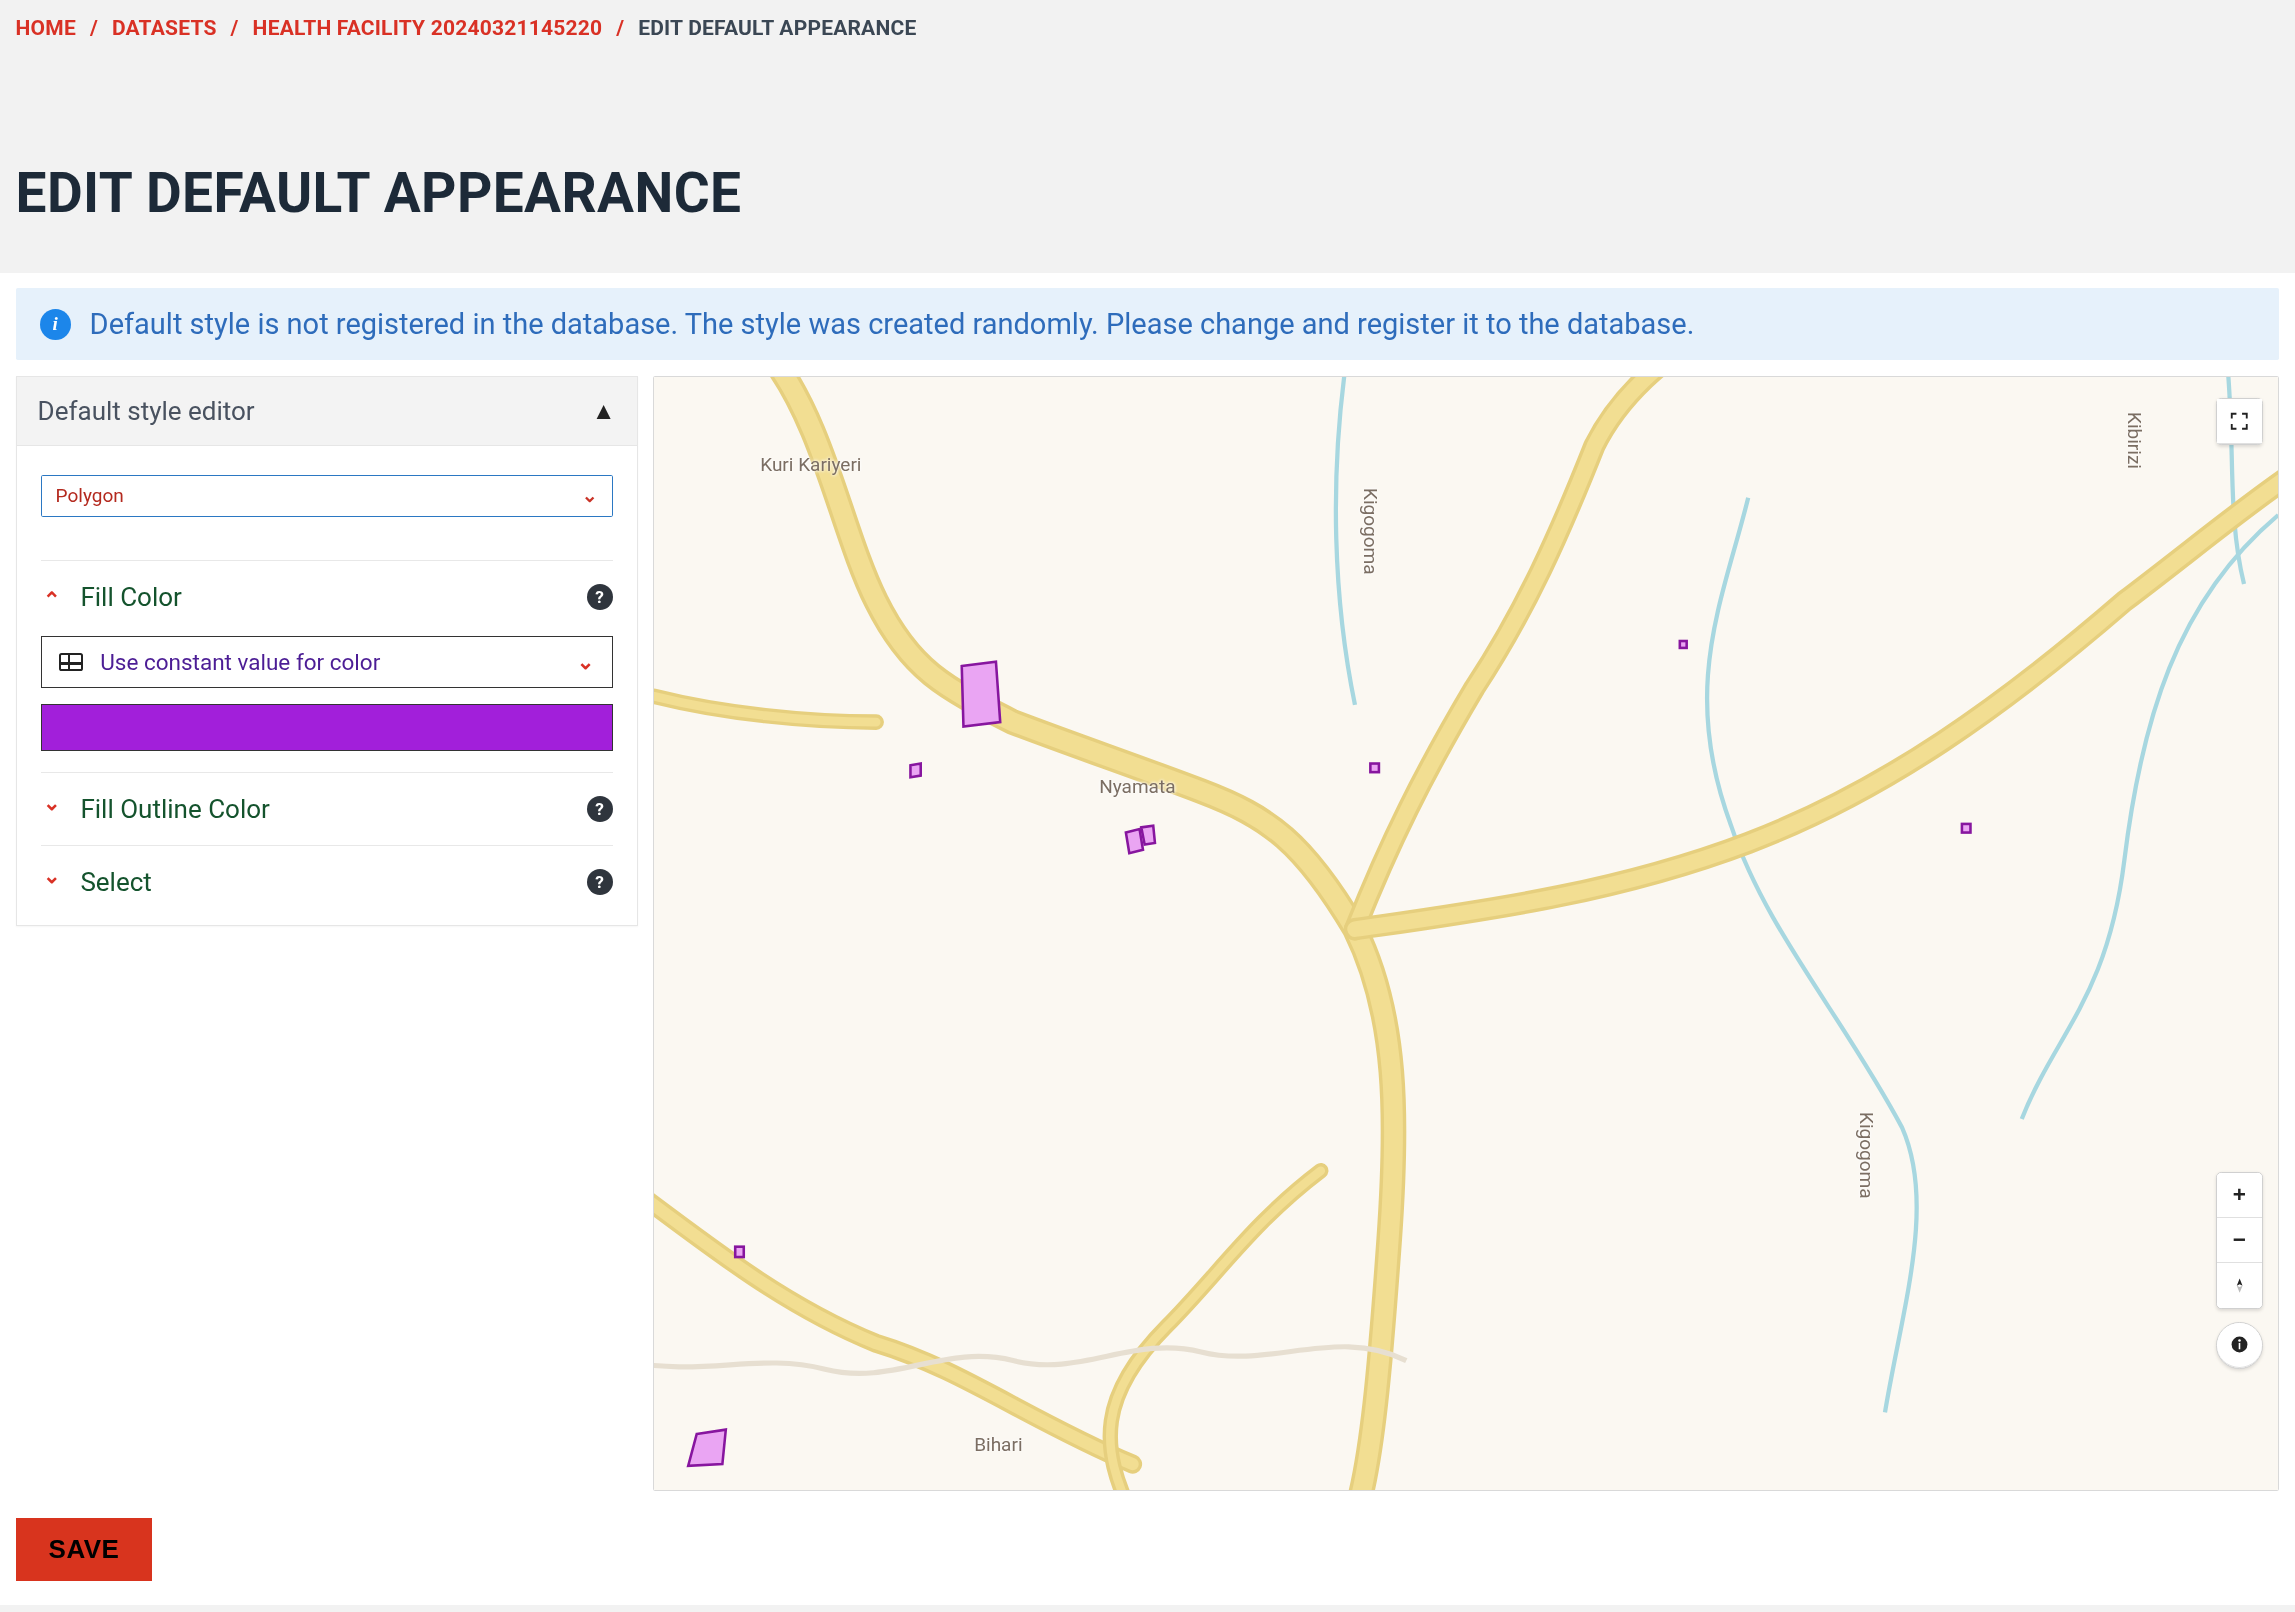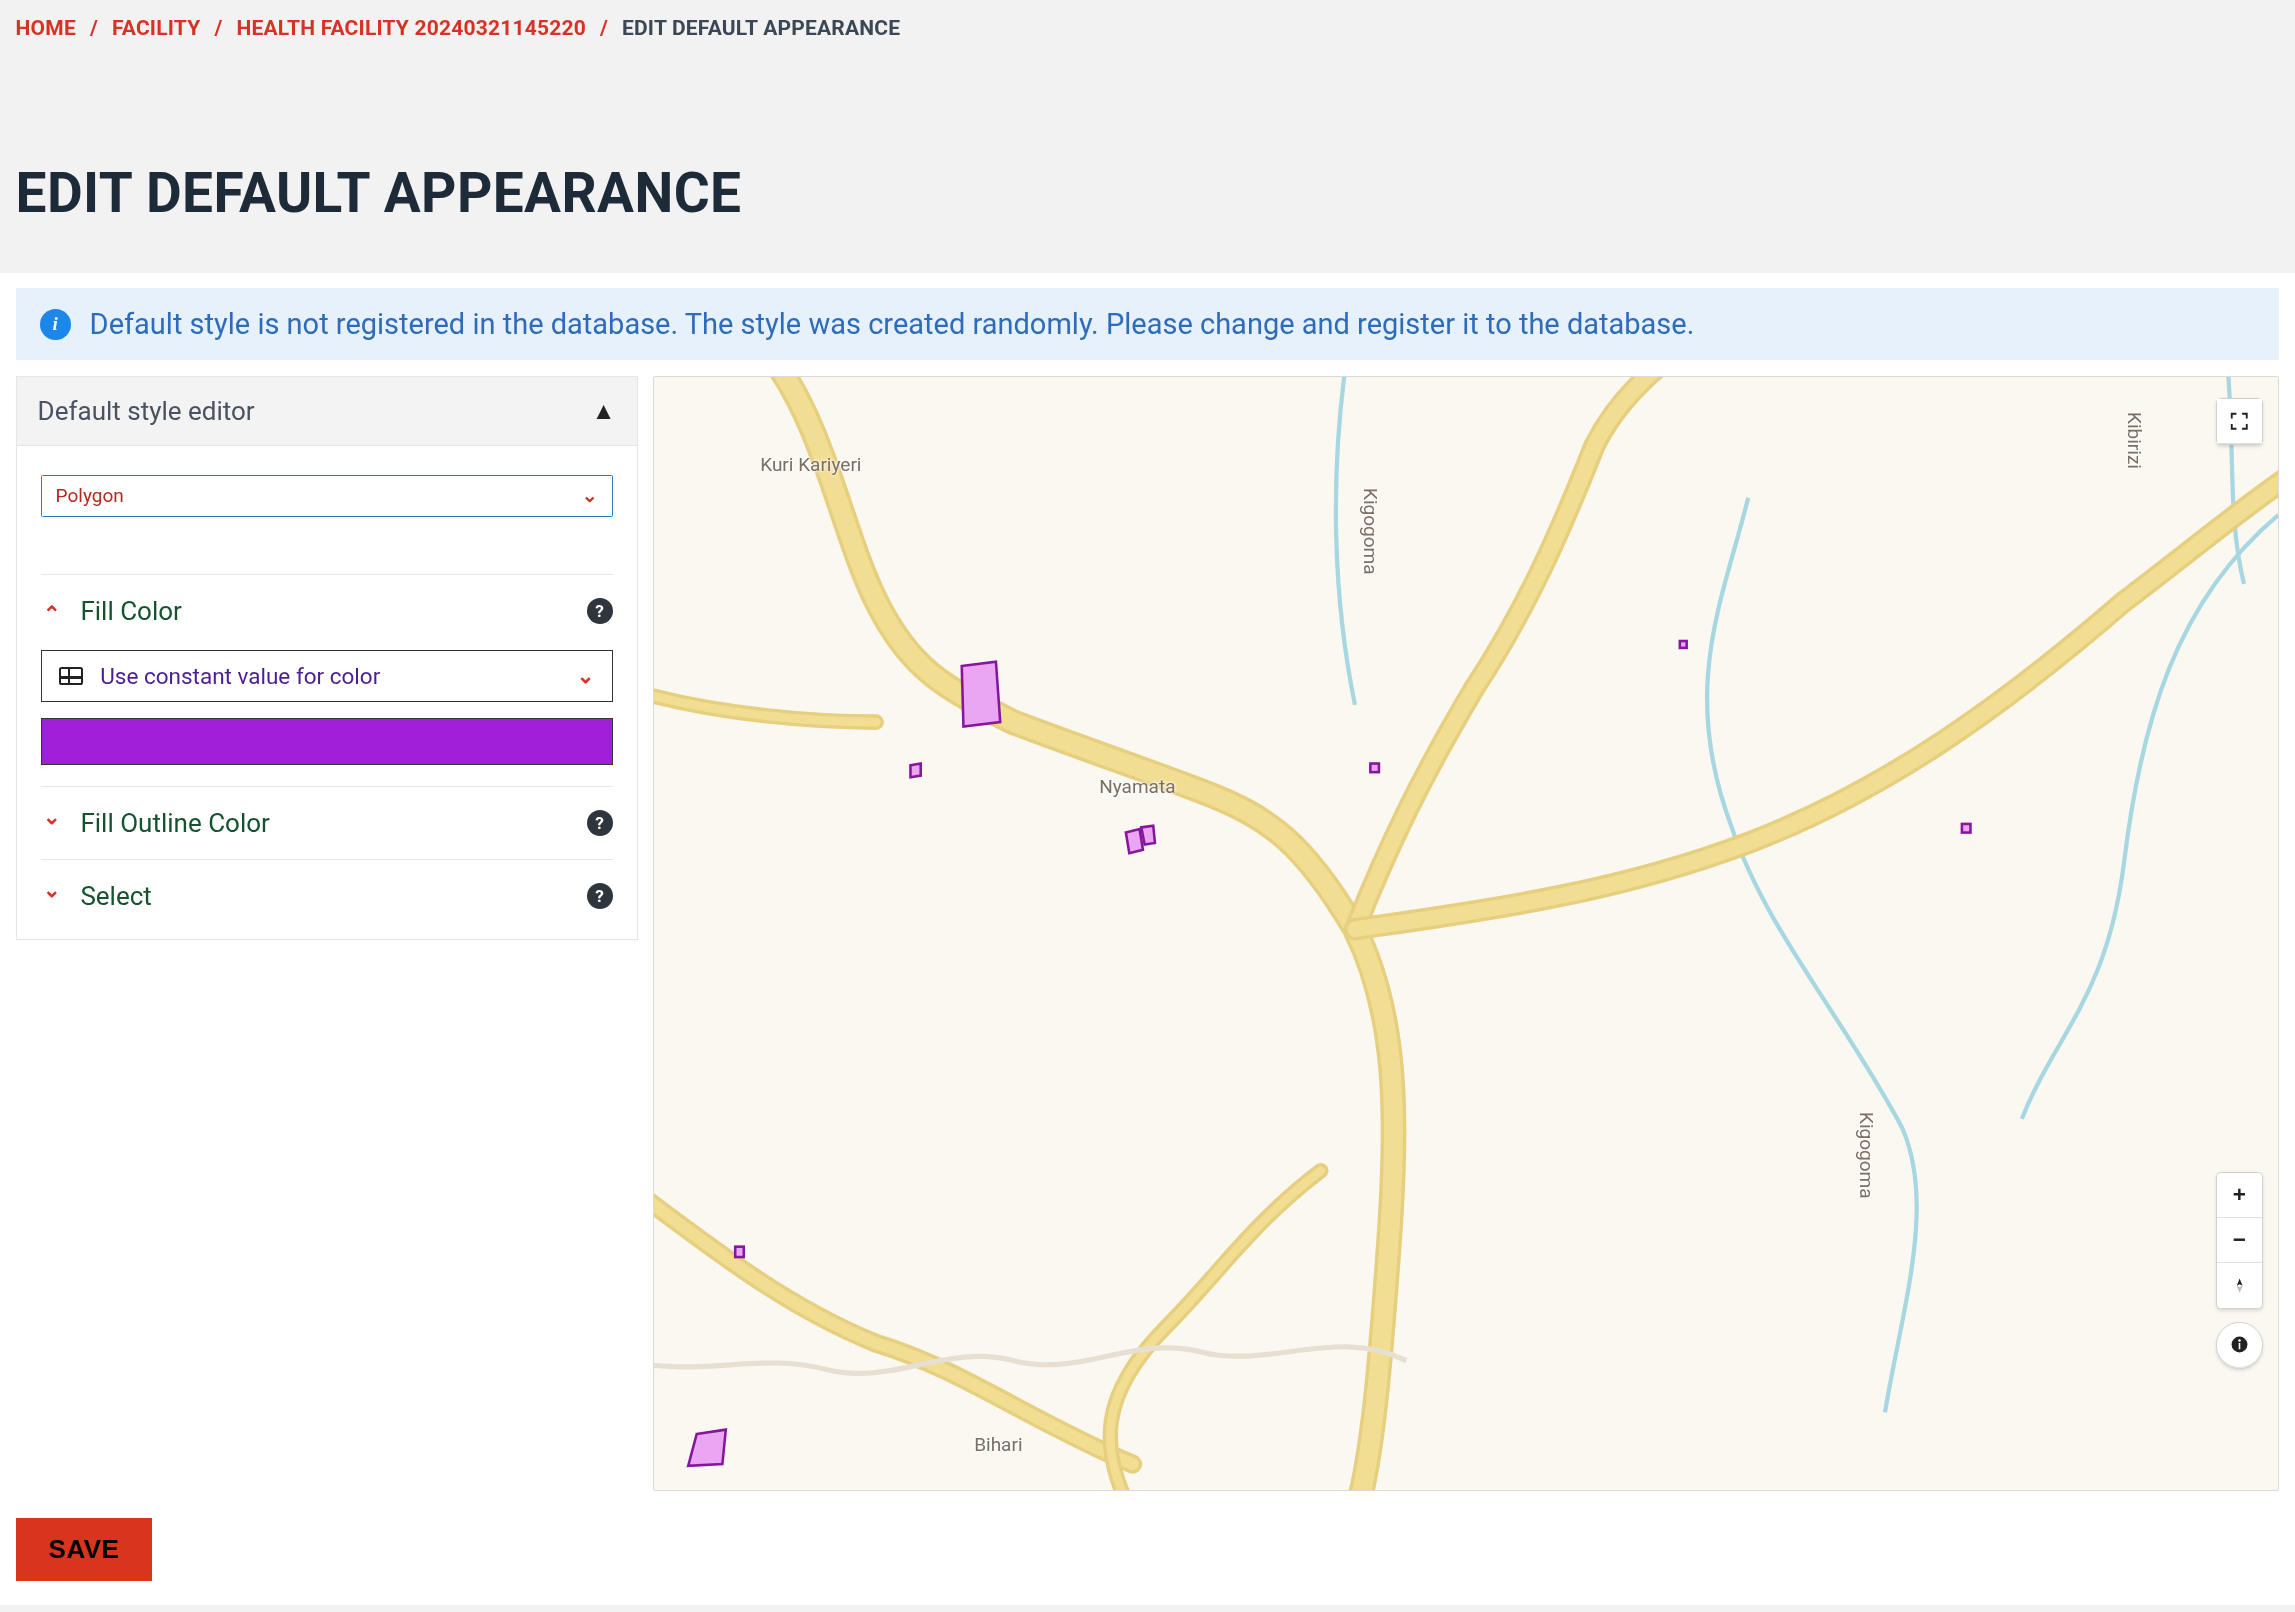--- a/index.html
+++ b/index.html
@@ -118,21 +118,21 @@
   .select {
     display: flex;
     align-items: flex-start;
     justify-content: space-between;
     border: 1.7px solid #2b78c3;
     color: #b42a1f;
     font-size: 19px;
     padding: 8.6px 14px;
     cursor: pointer;
     border-radius: 1.7px;
-    margin-bottom: 57px;
+    margin-bottom: 43px;
   }
   .select .chev { color: #c93327; font-weight:800; }
 
   .section {
     border-top: 0.9px solid #e8e8e8;
     padding: 21px 0 21px 0;
   }
   .section:first-of-type { border-top: none; }
   .section-row {
     display: flex;
@@ -261,21 +261,21 @@
     cursor: pointer;
   }
 </style>
 </head>
 <body>
 
 <div class="page-header">
   <div class="breadcrumbs">
     <a href="#">HOME</a>
     <span class="bc-sep">/</span>
-    <a href="#">FACILITY</a>
+    <a href="#">DATASETS</a>
     <span class="bc-sep">/</span>
     <a href="#">HEALTH FACILITY 20240321145220</a>
     <span class="bc-sep">/</span>
     <span class="bc-current">EDIT DEFAULT APPEARANCE</span>
   </div>
   <h1 class="page-title">EDIT DEFAULT APPEARANCE</h1>
 </div>
 
 <div class="content-wrap">
   <div class="info-banner">

